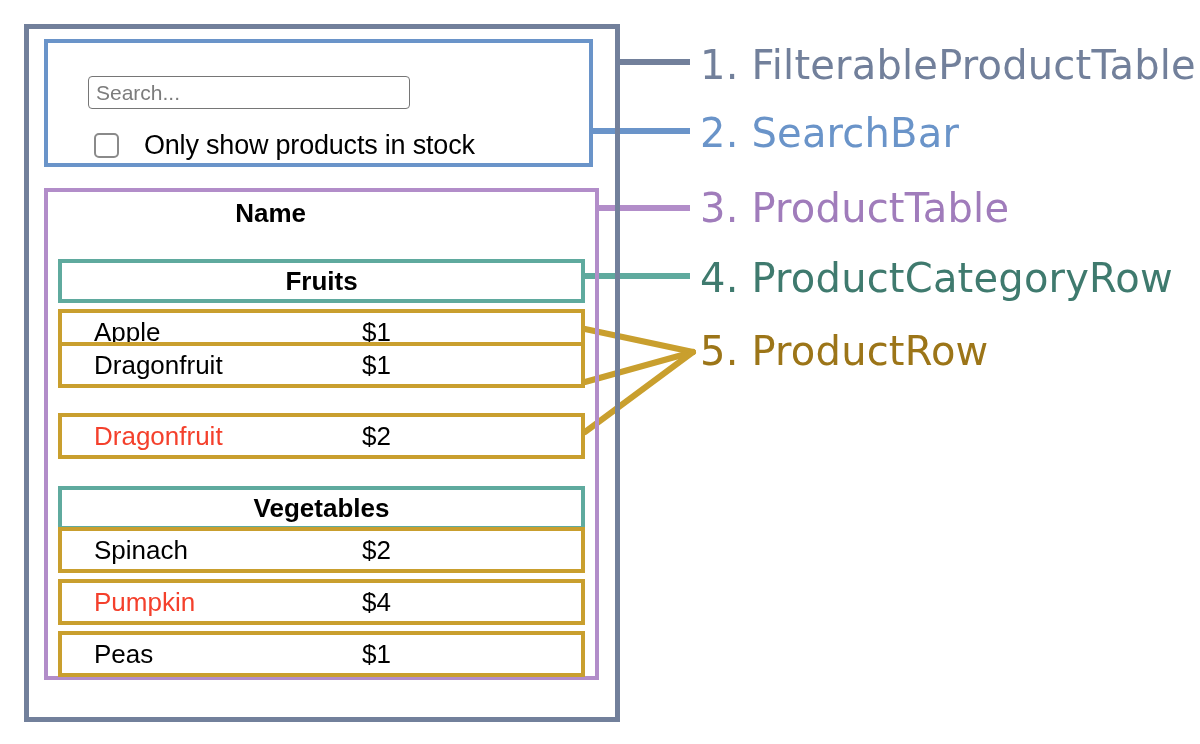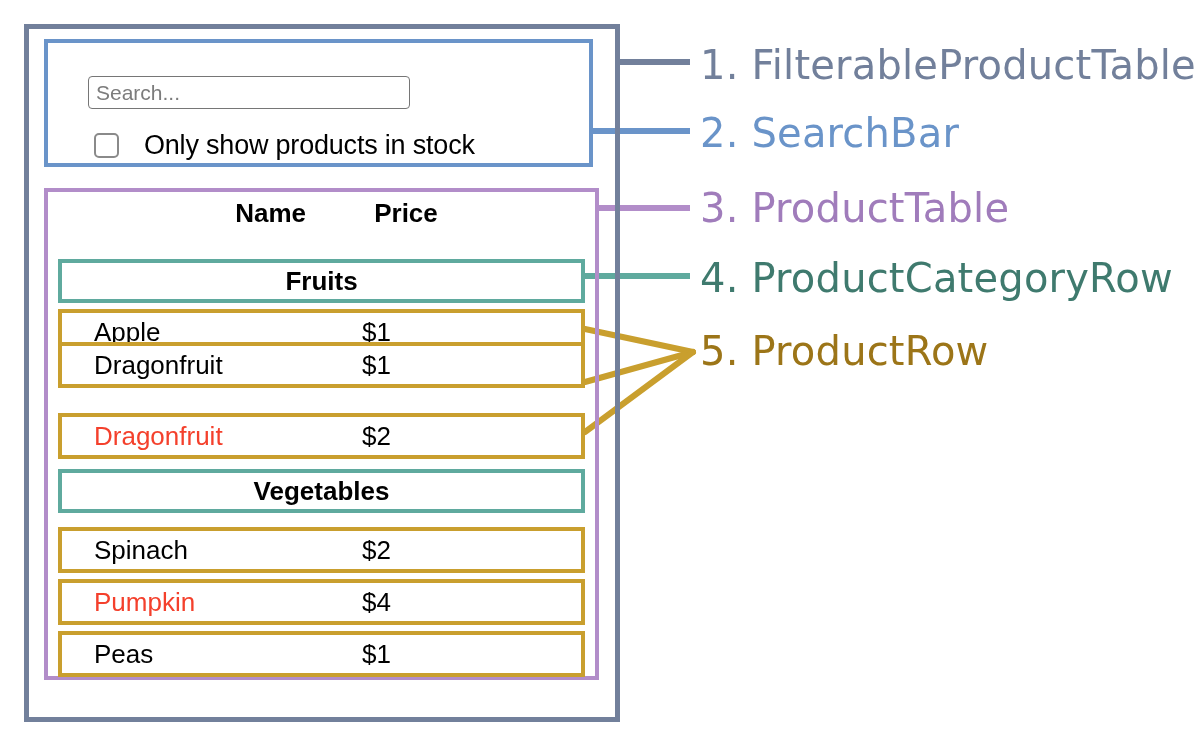--- a/index.html
+++ b/index.html
@@ -231,21 +231,20 @@
 
   <div id="stock-filter-row">
     <div id="stock-checkbox"></div>
     <div id="stock-checkbox-label">Only show products in stock</div>
   </div>
 
   <div class="frame" id="product-table"></div>
 
   <div class="col-head-row">
     <div class="col-name">Name</div>
-    <div class="col-price">Price</div>
   </div>
 
   <div class="category-row" style="top:259px;">
     <span>Fruits</span>
   </div>
 
   <div class="product-row" style="top:309px;">
     <span class="p-name">Apple</span>
     <span class="p-price">$1</span>
   </div>
@@ -253,21 +252,21 @@
   <div class="product-row" style="top:342px;text-decoration:underline;">
     <span class="p-name">Dragonfruit</span>
     <span class="p-price">$1</span>
   </div>
 
   <div class="product-row out-of-stock" style="top:413px;">
     <span class="p-name">Dragonfruit</span>
     <span class="p-price">$2</span>
   </div>
 
-  <div class="category-row" style="top:469px;">
+  <div class="category-row" style="top:486px;">
     <span>Vegetables</span>
   </div>
 
   <div class="product-row" style="top:527px;">
     <span class="p-name">Spinach</span>
     <span class="p-price">$2</span>
   </div>
 
   <div class="product-row out-of-stock" style="top:579px;">
     <span class="p-name">Pumpkin</span>

